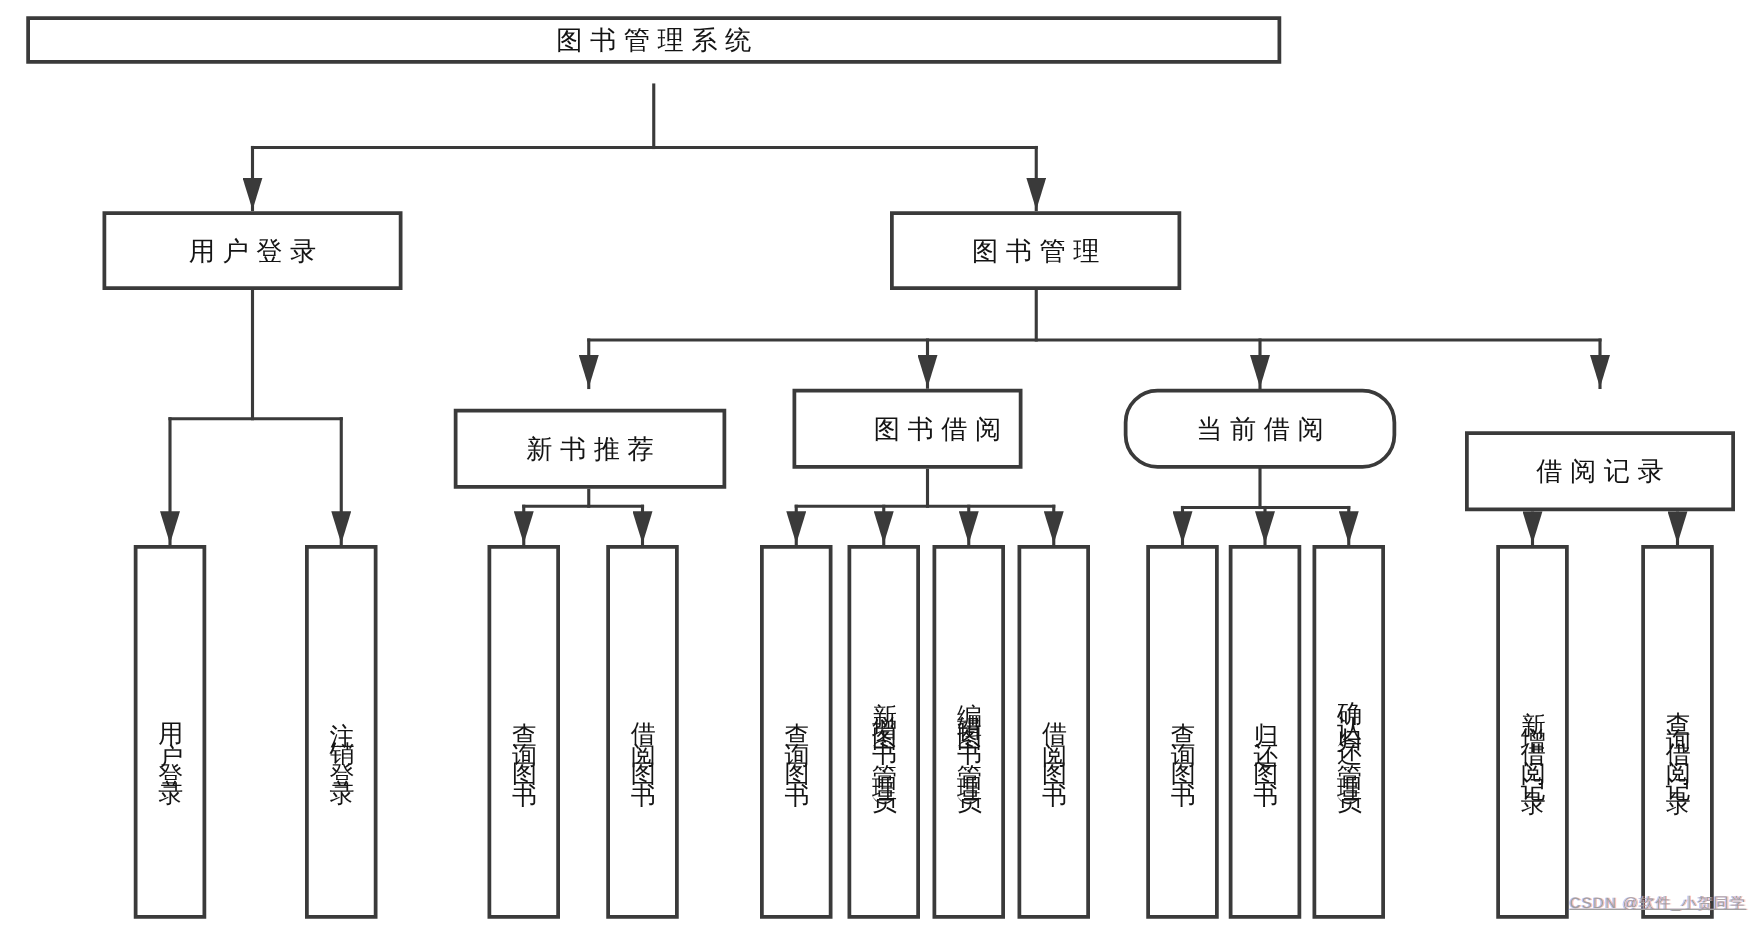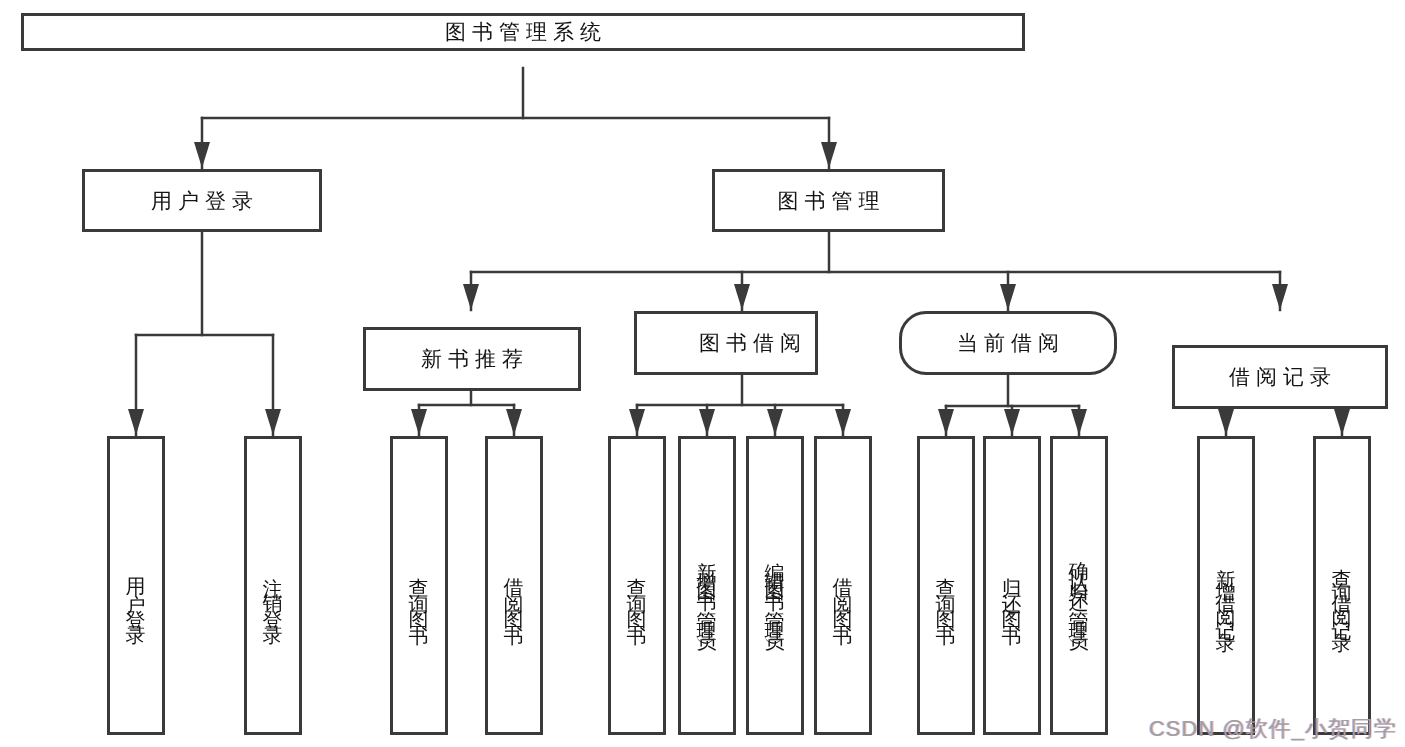--- a/index.html
+++ b/index.html
@@ -32,25 +32,26 @@
     white-space: nowrap;
   }
   .v4 { letter-spacing: 16px; margin-bottom: -16px; }
   .v6 { letter-spacing: 13px; margin-bottom: -13px; }
   .v9 { letter-spacing: 10px; margin-bottom: -10px; }
   #watermark {
     position: absolute;
     right: 8px;
     top: 714px;
     z-index: 3;
-    font-size: 22px;
+    font-size: 12px;
     color: #a0a0a0;
     letter-spacing: 1px;
     text-shadow: 1px 0 0 rgba(230,120,110,0.45), -1px 0 0 rgba(110,120,230,0.45);
     white-space: nowrap;
+    text-decoration: underline;
   }
 </style>
 </head>
 <body>
 
 <div id="stage">
 
   <svg id="wires" width="1405" height="747" viewBox="0 0 1405 747">
     <defs>
       <marker id="arrow" viewBox="0 0 26 16" refX="26" refY="8" markerWidth="26" markerHeight="16" orient="auto" markerUnits="userSpaceOnUse">

